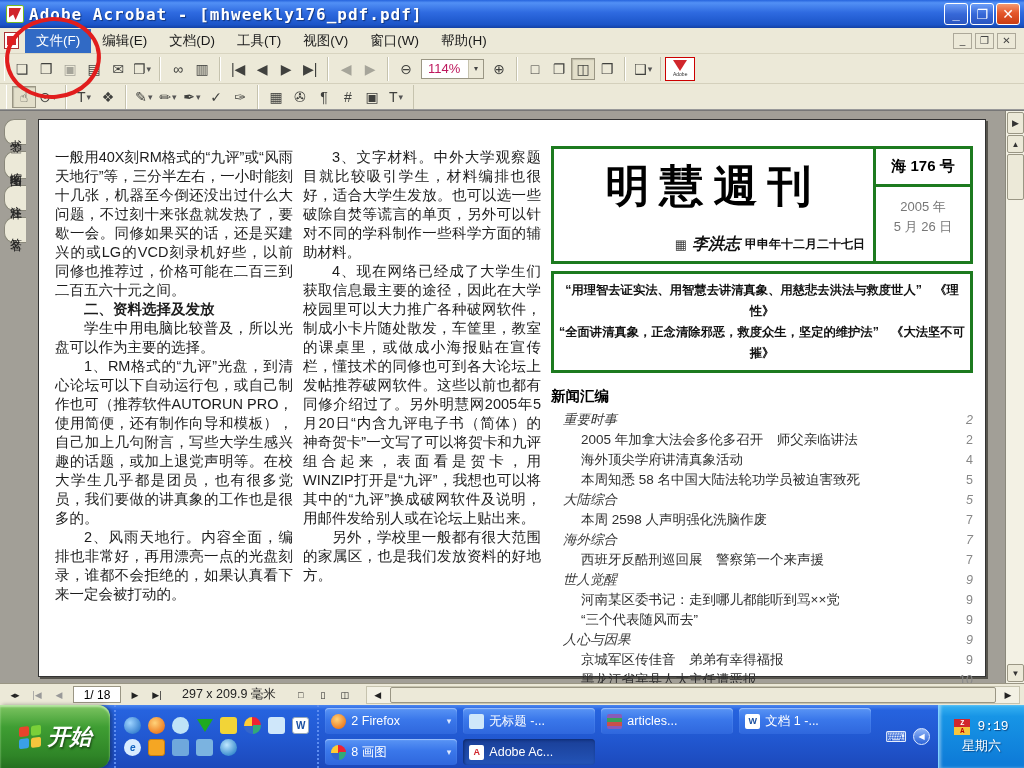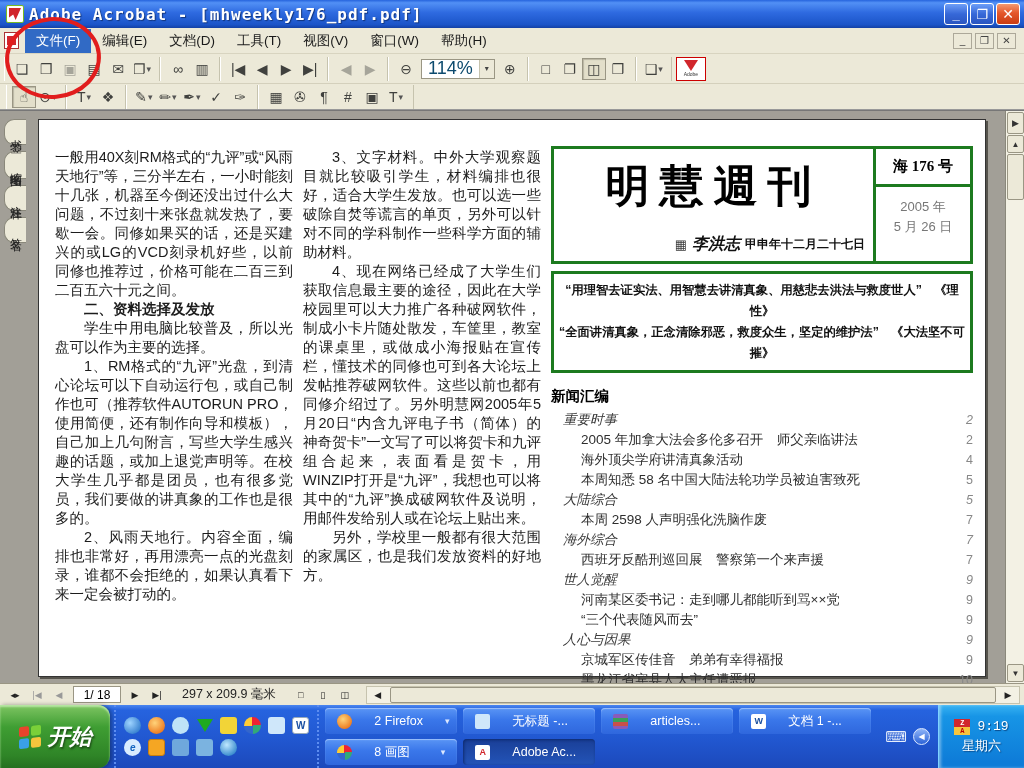--- a/index.html
+++ b/index.html
@@ -36,21 +36,21 @@
     border-bottom:1px solid #d4d0bc; display:flex; align-items:center; padding:0 4px; }
   .toolbar2 { position:absolute; left:0; top:84px; width:1024px; height:26px; background:#ece9d8;
     border-bottom:1px solid #999; display:flex; align-items:center; padding:0 6px; }
   .tgroup { display:flex; align-items:center; padding:0 5px; border-right:1px solid #c6c3ae; border-left:1px solid #fff; height:24px; }
   .tbtn { min-width:24px; height:22px; display:flex; align-items:center; justify-content:center;
     color:#40413e; font-size:14px; padding:0 2px; border:1px solid transparent; cursor:default; }
   .tbtn.pressed { border:1px solid #9a9684; background:#e3dfca; box-shadow:inset 1px 1px 1px #b9b5a2; }
   .tbtn.disabled { opacity:.4; }
   .dd { font-size:9px; color:#555; margin-left:1px; }
   .zoom-combo { display:flex; align-items:center; background:#fff; border:1px solid #9a9684; height:20px; margin:0 3px; }
-  .zoom-combo .zval { padding:0 6px; font-size:18px; color:#0c4a6e; min-width:46px; }
+  .zoom-combo .zval { padding:0 6px; font-size:13px; color:#be185d; min-width:46px; }
   .zoom-combo .zdd { width:15px; height:100%; background:#ece9d8; border-left:1px solid #c6c3ae; display:flex; align-items:center; justify-content:center; font-size:8px; color:#444; }
   .adobe-btn { width:30px; height:24px; background:#fff; border:1px solid #c00; display:flex; flex-direction:column; align-items:center; justify-content:center; margin-left:4px; }
   .adobe-tri { width:0; height:0; border-left:7px solid transparent; border-right:7px solid transparent; border-top:11px solid #d1262c; }
   .adobe-word { font-size:5px; color:#333; }
 
   
   .red-circle { position:absolute; left:5px; top:17px; width:96px; height:82px; border:4px solid #e11d1d;
     border-radius:50%; transform:rotate(-5deg); z-index:60; pointer-events:none; }
 
   
@@ -78,21 +78,21 @@
   .right-sec { position:absolute; left:512px; top:26px; width:422px; }
   .mast-top { border:3px solid #1d7a1f; display:flex; height:118px; }
   .mast-title-cell { flex:1; border-right:3px solid #1d7a1f; position:relative; }
   .mast-title { font-family:"DejaVu Serif","Liberation Serif",serif; font-weight:900; font-size:44px; letter-spacing:10px;
     text-align:center; margin-top:8px; color:#000; }
   .mast-sig { position:absolute; right:8px; bottom:6px; display:flex; align-items:center; gap:5px; }
   .seal-icon { color:#3a3a3a; font-size:13px; }
   .sig-name { font-family:"DejaVu Serif","Liberation Serif",serif; font-style:italic; font-weight:bold; font-size:16px; color:#111; }
   .sig-date { font-weight:bold; font-size:12px; color:#111; }
   .mast-issue-cell { width:94px; display:flex; flex-direction:column; }
-  .issue-no { border-bottom:3px solid #1d7a1f; font-weight:bold; font-size:15px; color:#000; text-align:center; padding:8px 2px;font-family:Liberation Serif, serif; }
+  .issue-no { border-bottom:3px solid #1d7a1f; font-weight:bold; font-size:15px; color:#000; text-align:center; padding:8px 2px; }
   .issue-date { flex:1; color:#777; font-size:13px; text-align:center; padding-top:10px; line-height:20px; }
   .mast-quotes { border:3px solid #1d7a1f; margin-top:7px; padding:6px 4px; }
   .quote-line { text-align:center; font-weight:bold; font-size:12.3px; line-height:21px; color:#111; }
 
   .toc { margin-top:14px; }
   .toc-heading { font-weight:bold; font-size:14.5px; color:#000; margin-bottom:4px; }
   .toc-row { display:flex; align-items:baseline; line-height:19px; }
   .toc-row .lab { flex:1; white-space:nowrap; overflow:hidden; }
   .toc-row .pg { color:#888; font-size:12.5px; margin-left:8px; }
   .toc-row.sub .lab { font-style:italic; color:#3a3a3a; padding-left:12px; font-size:13.5px; }
@@ -135,21 +135,21 @@
   .q-pen{background:#f2d437; color:#7a5a00;}
   .q-palette{background:conic-gradient(#e23 0 25%,#3a7 0 50%,#36c 0 75%,#fc3 0 100%); border-radius:50%;}
   .q-note{background:#cfe7fa; color:#246;}
   .q-word{background:#fff; color:#1a4fa0; border:1px solid #9ab;}
   .q-ie{background:#d9ecff; color:#1565c0; border-radius:50%; font-style:italic;}
   .q-clock{background:#f5a623; color:#7a3c00; border:1px solid #c87f10;}
   .q-comp{background:#6fa8dc; color:#fff;}
   .q-mail{background:#7bb3e0; color:#fff;}
   .q-media{background:radial-gradient(circle at 40% 35%,#bfe8ff,#0b6bbd); border-radius:50%; color:#cfe;}
   .taskgrid { display:grid; grid-template-columns:repeat(4,132px); grid-template-rows:26px 26px; gap:5px 6px; padding:4px 6px; align-content:center; }
-  .taskbtn { display:flex; align-items:center; gap:22px; padding:0 12px; border-radius:4px; color:#fff; font-size:12.5px;
+  .taskbtn { display:flex; align-items:center; gap:5px; padding:0 6px; border-radius:4px; color:#fff; font-size:12.5px;
     background:linear-gradient(180deg,#5a95f5 0%,#3a77ea 45%,#2f67dd 100%); box-shadow:inset 0 1px 1px #9dc0fb; cursor:default; white-space:nowrap; overflow:hidden; }
   .taskbtn.active { background:linear-gradient(180deg,#1a3f97 0%,#2354b8 100%); box-shadow:inset 1px 1px 3px #0d2a6e; }
   .taskbtn .dd { color:#dce8ff; margin-left:auto; }
   .ticon { width:15px; height:15px; flex:0 0 15px; border-radius:2px; display:flex; align-items:center; justify-content:center; font-size:9px; font-weight:bold; }
   .t-ff{background:radial-gradient(circle at 40% 35%,#ffd37a,#e65c00); border-radius:50%;}
   .t-note{background:#cfe7fa; color:#246;}
   .t-folder{background:linear-gradient(180deg,#ffe9a0,#f0b429); border:1px solid #c89020;}
   .t-rar{background:repeating-linear-gradient(180deg,#8a5bb8 0 4px,#3aa05a 4px 8px,#c9504a 8px 12px);}
   .t-word{background:#fff; color:#1a4fa0;}
   .t-paint{background:conic-gradient(#e23 0 25%,#3a7 0 50%,#36c 0 75%,#fc3 0 100%); border-radius:50%;}

